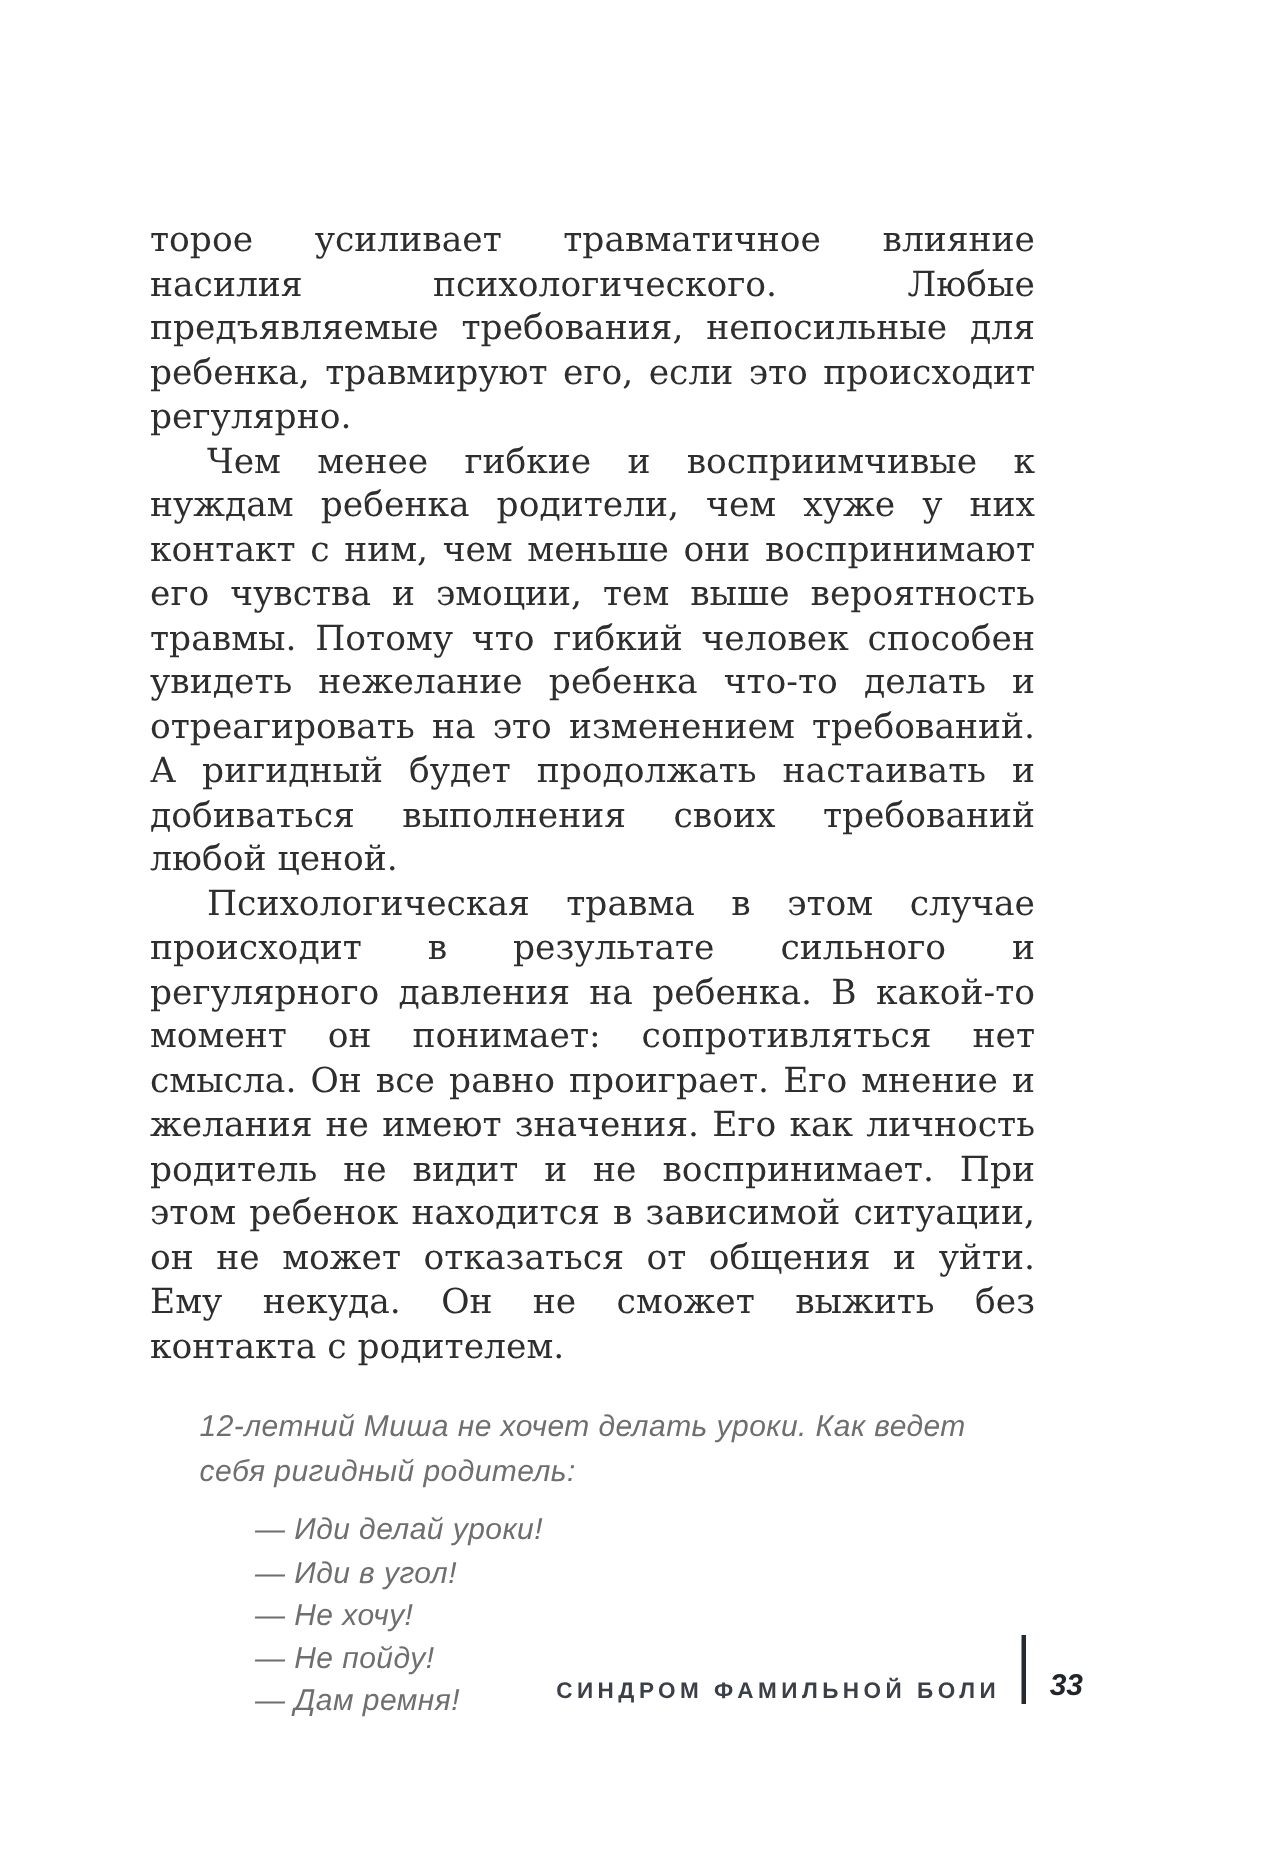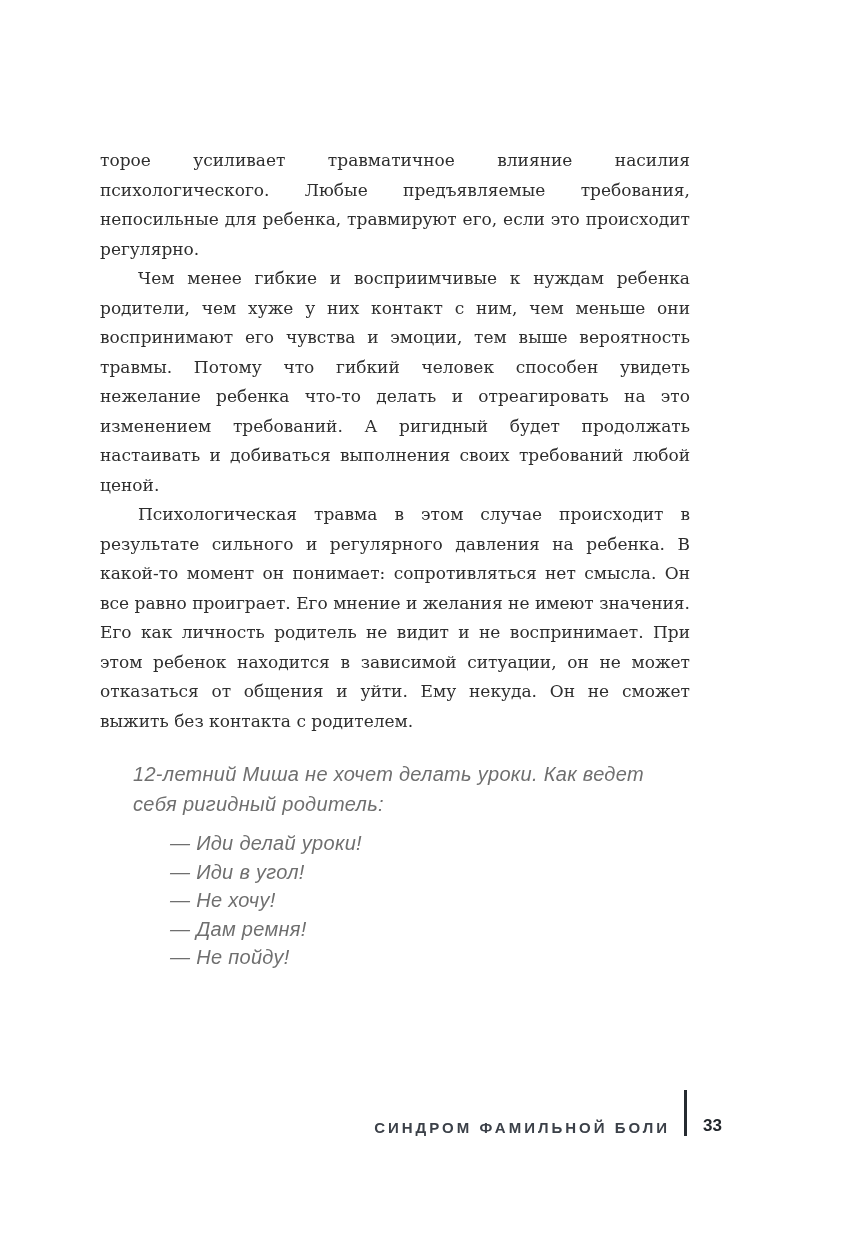--- a/index.html
+++ b/index.html
@@ -16,21 +16,21 @@
     font-family: "DejaVu Serif", serif;
   }
   .text-block {
     position: absolute;
     left: 100px;
     top: 146px;
     width: 590px;
   }
   .body-para {
     margin: 0;
-    font-size: 17px;
+    font-size: 23px;
     line-height: 29.5px;
     text-align: justify;
     color: #2e2e2e;
     hyphens: auto;
     -webkit-hyphens: auto;
   }
   .body-para.indent {
     text-indent: 38px;
   }
   .example {
@@ -73,23 +73,24 @@
     color: #3b4048;
     white-space: nowrap;
   }
   .footer-divider {
     width: 3px;
     height: 46px;
     background: #262b31;
     margin: 0 16px 0 14px;
   }
   .page-number {
-    font-size: 17px;
+    font-size: 20px;
     font-weight: 700;
     color: #22262b;
+    font-style: italic;
   }
 </style>
 </head>
 <body>
 
 <div class="page">
 
   <main class="text-block">
 
     <p class="body-para">торое усиливает травматичное влияние насилия психологического. Любые предъявляемые требования, непосильные для ребенка, травмируют его, если это происходит регулярно.</p>
@@ -98,22 +99,22 @@
 
     <p class="body-para indent">Психологическая травма в этом случае происходит в результате сильного и регулярного давления на ребенка. В какой-то момент он понимает: сопротивляться нет смысла. Он все равно проиграет. Его мнение и желания не имеют значения. Его как личность родитель не видит и не воспринимает. При этом ребенок находится в зависимой ситуации, он не может отказаться от общения и уйти. Ему некуда. Он не сможет выжить без контакта с родителем.</p>
 
     <section class="example">
       <p class="example-intro">12-летний Миша не хочет делать уроки. Как ведет себя ригидный родитель:</p>
 
       <div class="dialogue">
         <p>— Иди делай уроки!</p>
         <p>— Иди в угол!</p>
         <p>— Не хочу!</p>
+        <p>— Не пойду!</p>
         <p>— Дам ремня!</p>
-        <p>— Не пойду!</p>
       </div>
     </section>
 
   </main>
 
   <footer class="footer">
     <span class="running-title">СИНДРОМ ФАМИЛЬНОЙ БОЛИ</span>
     <span class="footer-divider"></span>
     <span class="page-number">33</span>
   </footer>

